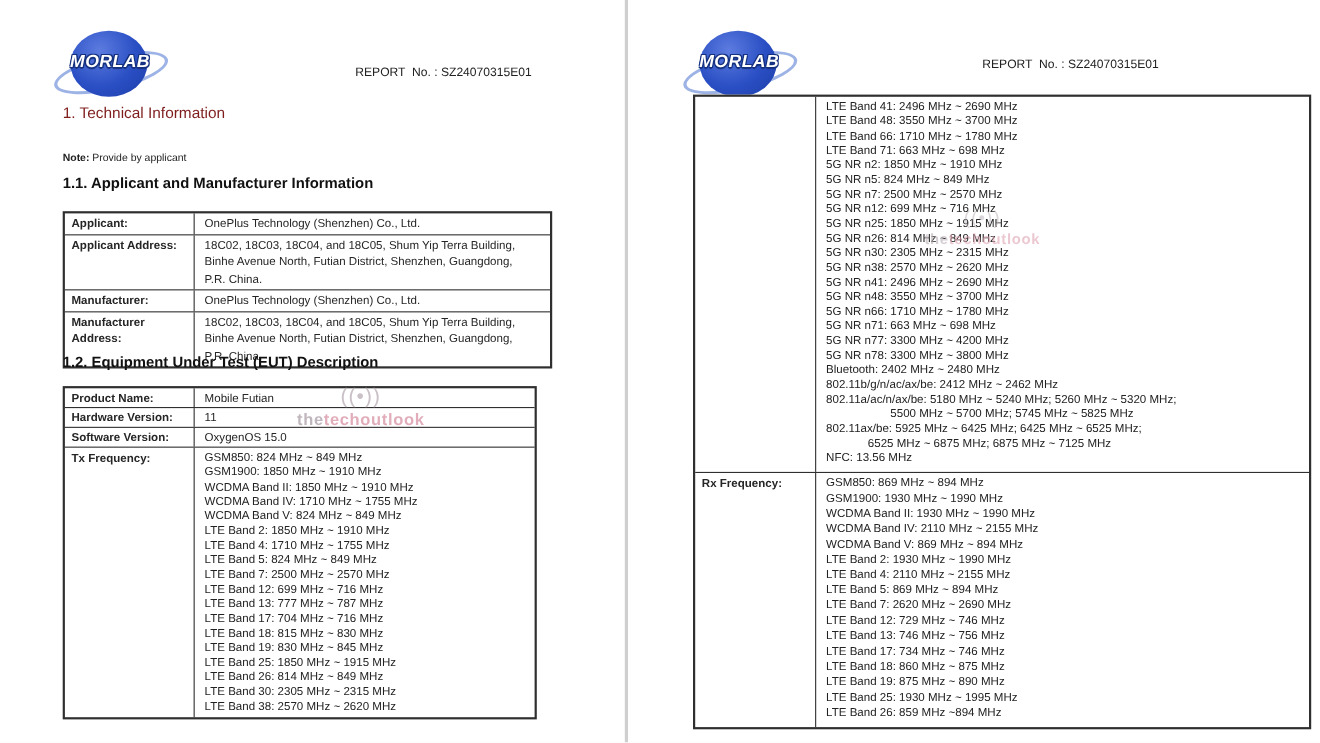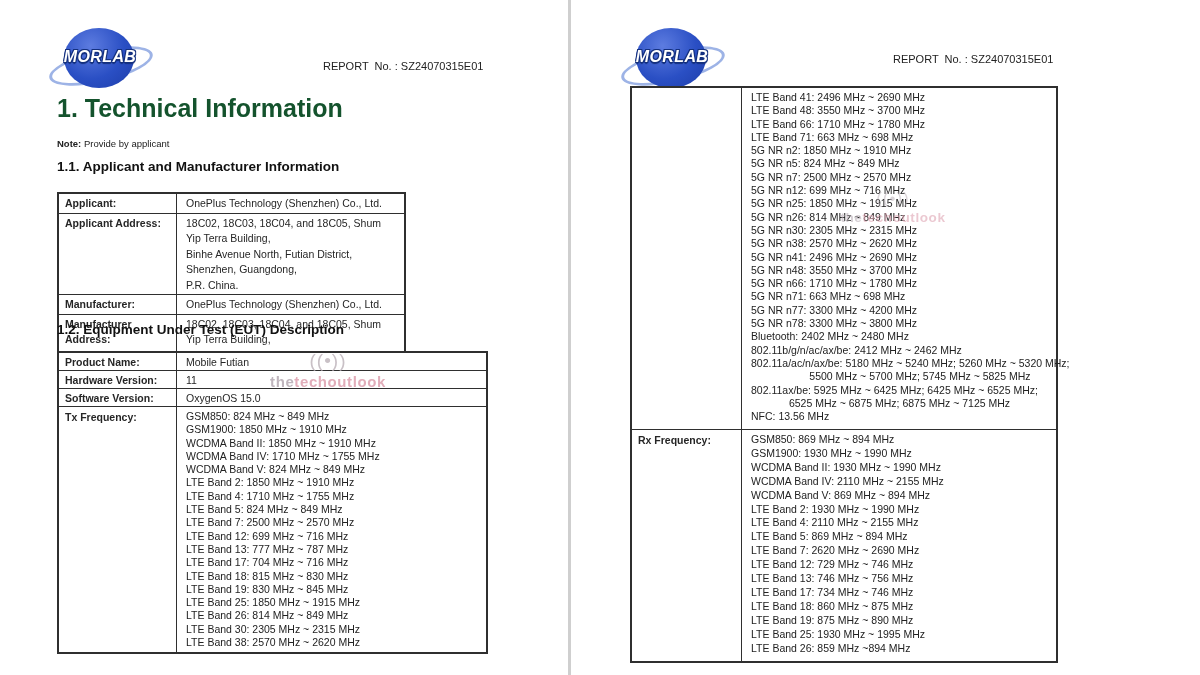--- a/index.html
+++ b/index.html
@@ -25,46 +25,46 @@
     border:3px solid var(--logo_ring,#9db3e6);transform:rotate(-13deg);
   }
   .logo-wordmark{
     position:absolute;left:5px;top:22px;width:86px;text-align:center;
     font-size:16px;font-weight:800;font-style:italic;letter-spacing:.4px;color:#fff;
     text-shadow:1px 1px 0 #14307e,-1px -1px 0 #14307e,1px -1px 0 #14307e,-1px 1px 0 #14307e,0 2px 1px #14307e;
   }
 
   
   .report-no{position:absolute;font-size:11px;white-space:pre;color:#222;}
-  .h1{position:absolute;font-size:25px;font-weight:bold;color:#14532d;}
+  .h1{position:absolute;font-size:14px;font-weight:normal;color:#7f1d1d;}
   .note{position:absolute;font-size:9.5px;color:#222;}
   .note b{font-weight:bold;}
   .h2{position:absolute;font-size:13.5px;font-weight:bold;color:#111;}
 
   
   .dtable{
     position:absolute;display:flex;flex-direction:column;
     border:2px solid var(--border_dark,#2f2f2f);background:#fff;box-sizing:border-box;
   }
   .trow{display:flex;align-items:stretch;}
   .trow + .trow{border-top:1px solid var(--border_dark,#2f2f2f);}
   .tcell{box-sizing:border-box;padding:1px 6px;font-size:10.5px;line-height:15.5px;}
   .tcell.label{
     flex:0 0 118px;border-right:1px solid var(--border_dark,#2f2f2f);
     font-weight:bold;padding-top:2px;
   }
   .tcell.value{flex:1;white-space:pre-line;padding-left:9px;padding-top:2px;}
 
-  .t1{left:57px;top:192px;width:349px;}
+  .t1{left:57px;top:192px;width:445px;}
   .t2{left:57px;top:351px;width:431px;}
   .t2 .trow-info{height:17px;}
   .t2 .trow-info .tcell{line-height:14px;}
   .t2 .trow-freq .tcell{padding-top:3px;padding-bottom:3px;}
 
-  .t3{left:59px;top:86px;width:428px;height:577px;}
+  .t3{left:59px;top:86px;width:562px;height:577px;}
   .t3 .tcell.label{flex:0 0 110px;}
   .t3 .trow-txcont{height:341px;}
   .t3 .trow-rx{flex:1;}
   .t3 .tcell{padding-top:3px;}
 
   .freq-list{padding-left:9px;}
   .freq-line{white-space:pre;font-size:10.5px;line-height:13.3px;color:#222;}
   .freq-list-rx .freq-line{line-height:13.9px;}
 
   

